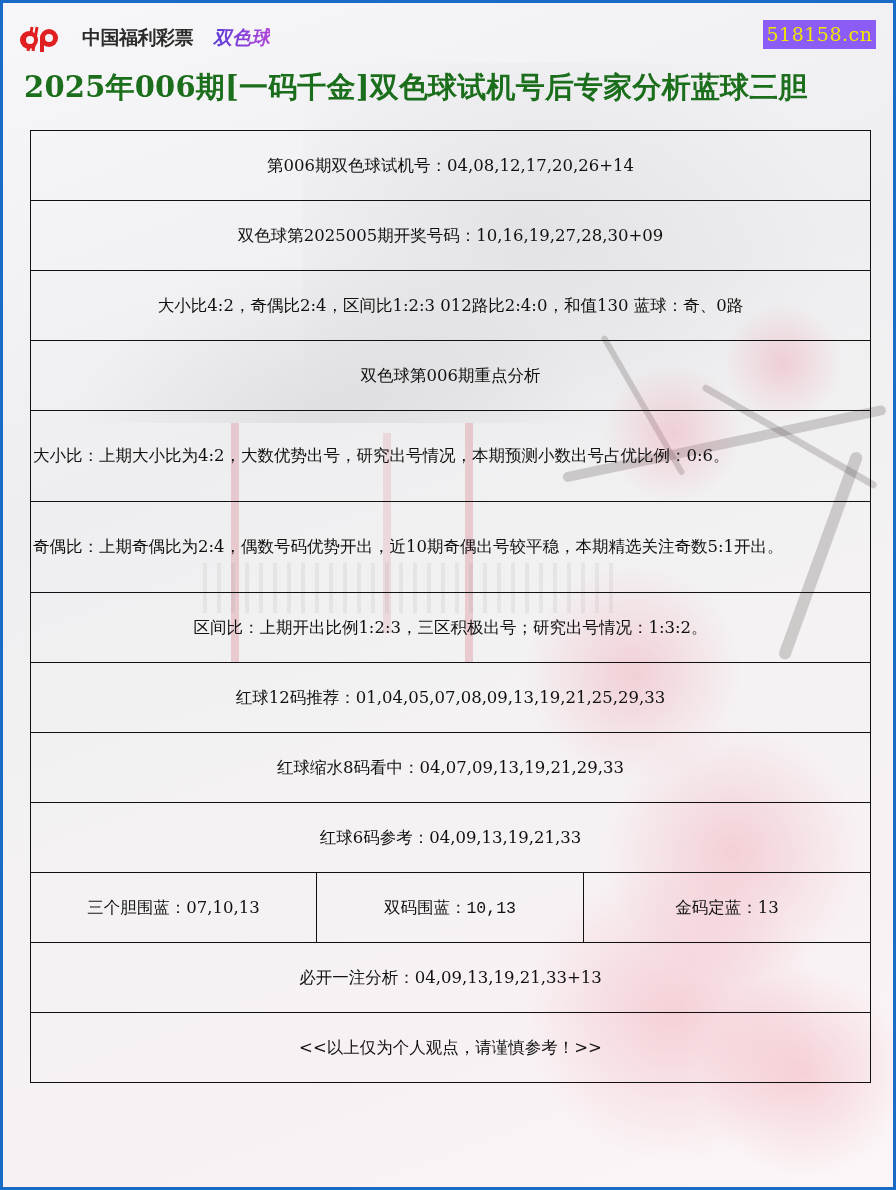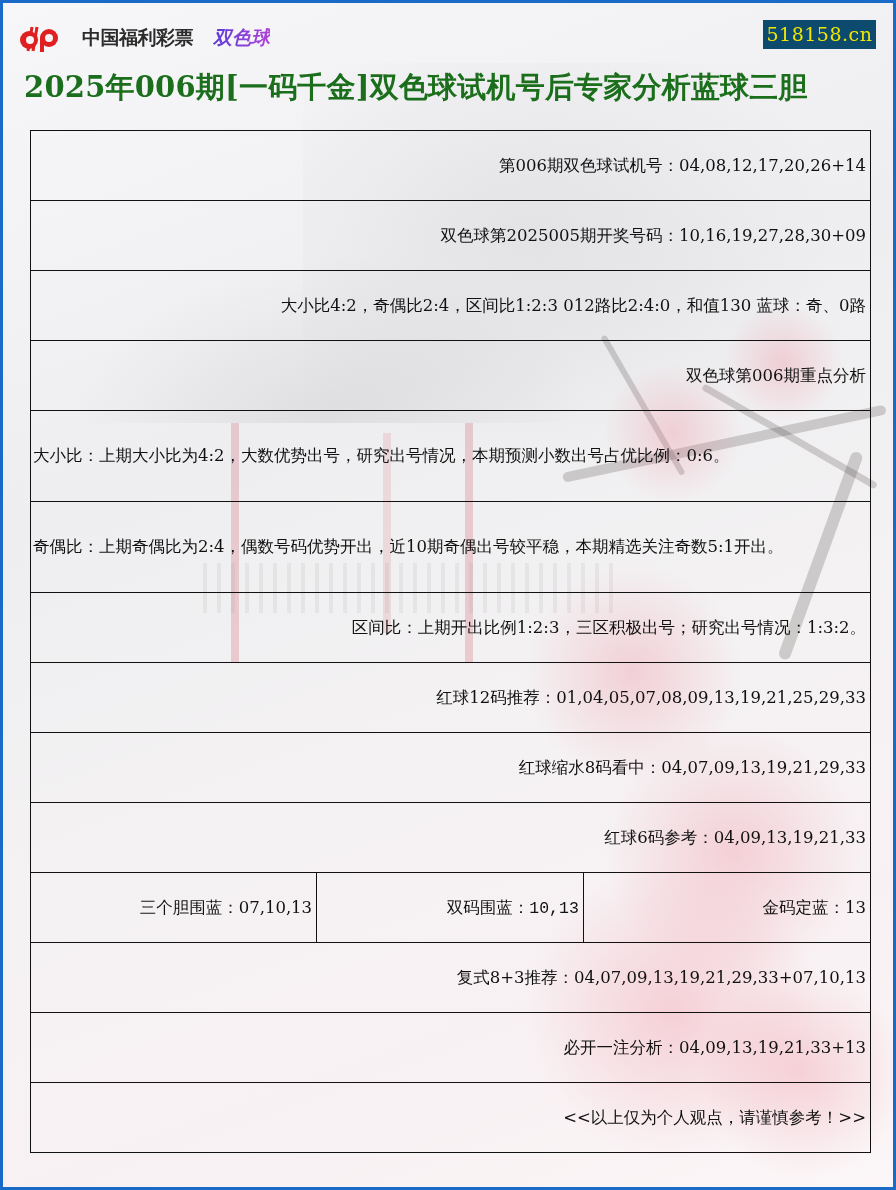--- a/index.html
+++ b/index.html
@@ -50,38 +50,38 @@
       font-weight: bold; font-size: 19px; color: #2b2b2b; letter-spacing: -0.5px;
     }
     .logo-ssq {
       font-family: "DejaVu Sans", "Liberation Sans", sans-serif;
       font-weight: bold; font-style: italic; font-size: 19px;
       background: linear-gradient(90deg, #5a3bd6, #b043d9);
       -webkit-background-clip: text; background-clip: text; color: transparent;
     }
     .site-badge {
       position: absolute; left: 763px; top: 20px; width: 113px; height: 29px;
-      background: #0c4a6e; color: #f2e600;
+      background: #8b5cf6; color: #f2e600;
       font-family: "DejaVu Serif", "Liberation Serif", serif;
       font-size: 19px; line-height: 29px; text-align: center; letter-spacing: 0.5px;
     }
     .page-title {
       position: absolute; left: 24px; top: 68px; width: 860px;
       font-family: "DejaVu Serif", "Liberation Serif", serif;
       font-size: 29px; color: #1b6e1b; white-space: nowrap; letter-spacing: 0.2px;
     }
 
     .info-table {
       position: absolute; left: 30px; top: 130px; width: 841px;
       border-collapse: collapse;
     }
     .info-table td {
       border: 1.5px solid #111;
       font-size: 16.5px; color: #111;
-      text-align: right; vertical-align: middle;
+      text-align: center; vertical-align: middle;
       height: 70px; padding: 0 4px;
       font-family: "DejaVu Serif", "Liberation Serif", serif;
       background: transparent;
     }
     .info-table td.left {
       text-align: left; height: 91px; line-height: 26px; padding: 16px 2px;
     }
   </style>
 </head>
 <body>
@@ -156,22 +156,19 @@
   </tr>
   <tr>
     <td colspan="3">红球6码参考：04,09,13,19,21,33</td>
   </tr>
   <tr>
     <td style="width:280px;margin-left:35px;">三个胆围蓝：07,10,13</td>
     <td style="width:261px;font-family:Liberation Mono, monospace;">双码围蓝：10,13</td>
     <td style="width:281px;">金码定蓝：13</td>
   </tr>
   <tr>
-    <td colspan="3">复式8+3推荐：04,07,09,13,19,21,29,33+07,10,13</td>
-  </tr>
-  <tr>
     <td colspan="3">必开一注分析：04,09,13,19,21,33+13</td>
   </tr>
   <tr>
     <td colspan="3">&lt;&lt;以上仅为个人观点，请谨慎参考！&gt;&gt;</td>
   </tr>
 </tbody>
   </table>
 
 </body></html>

